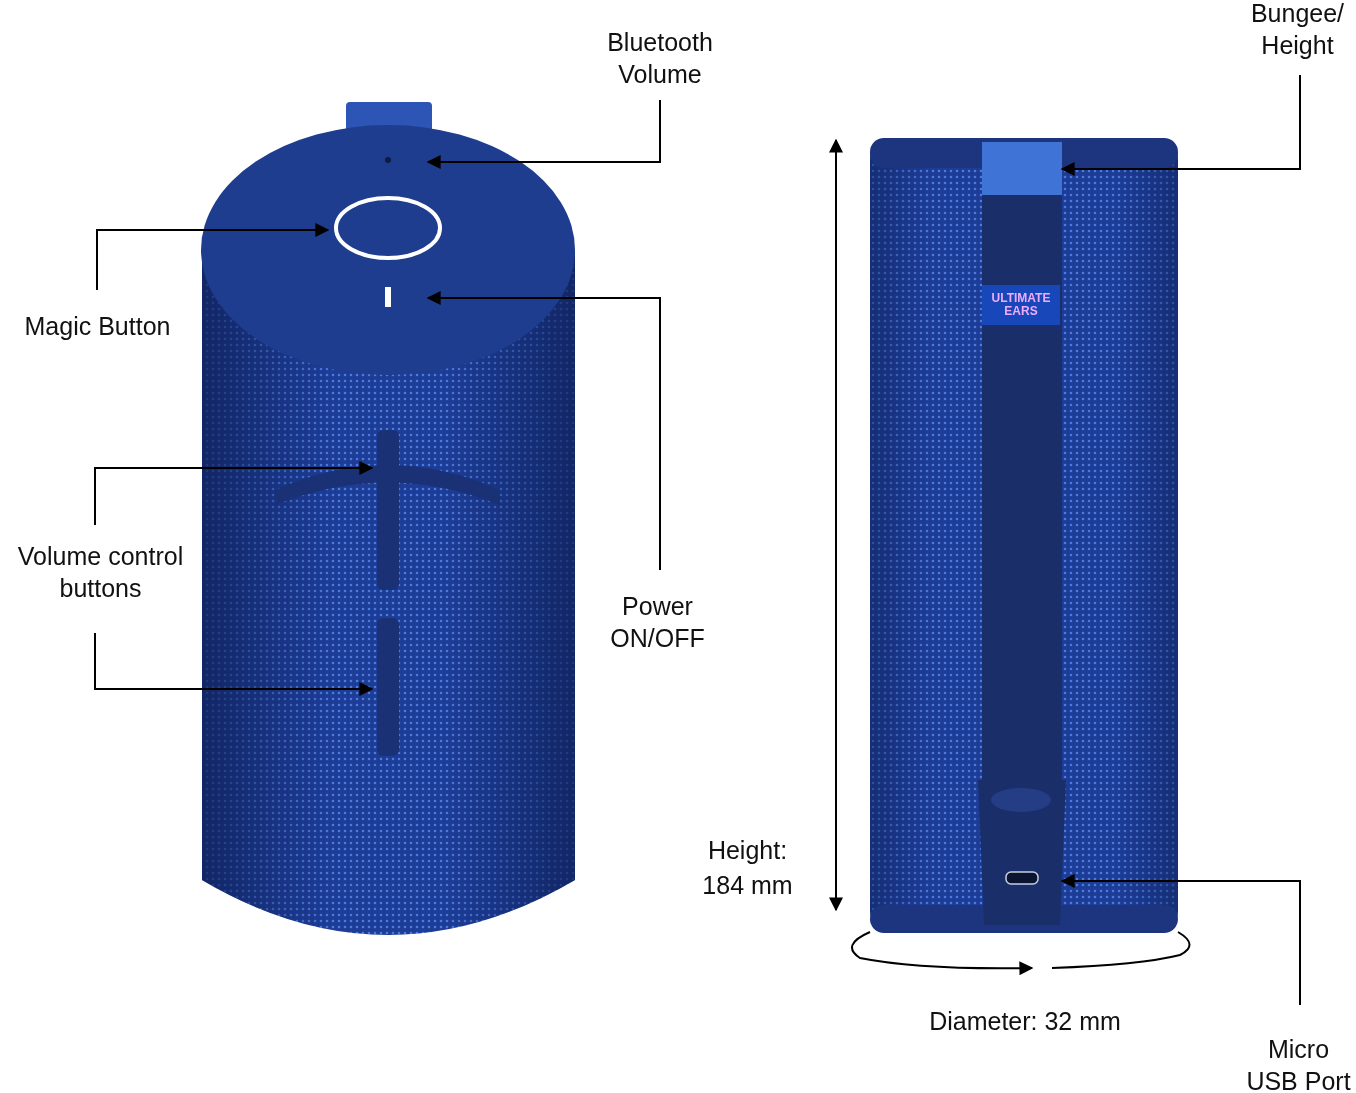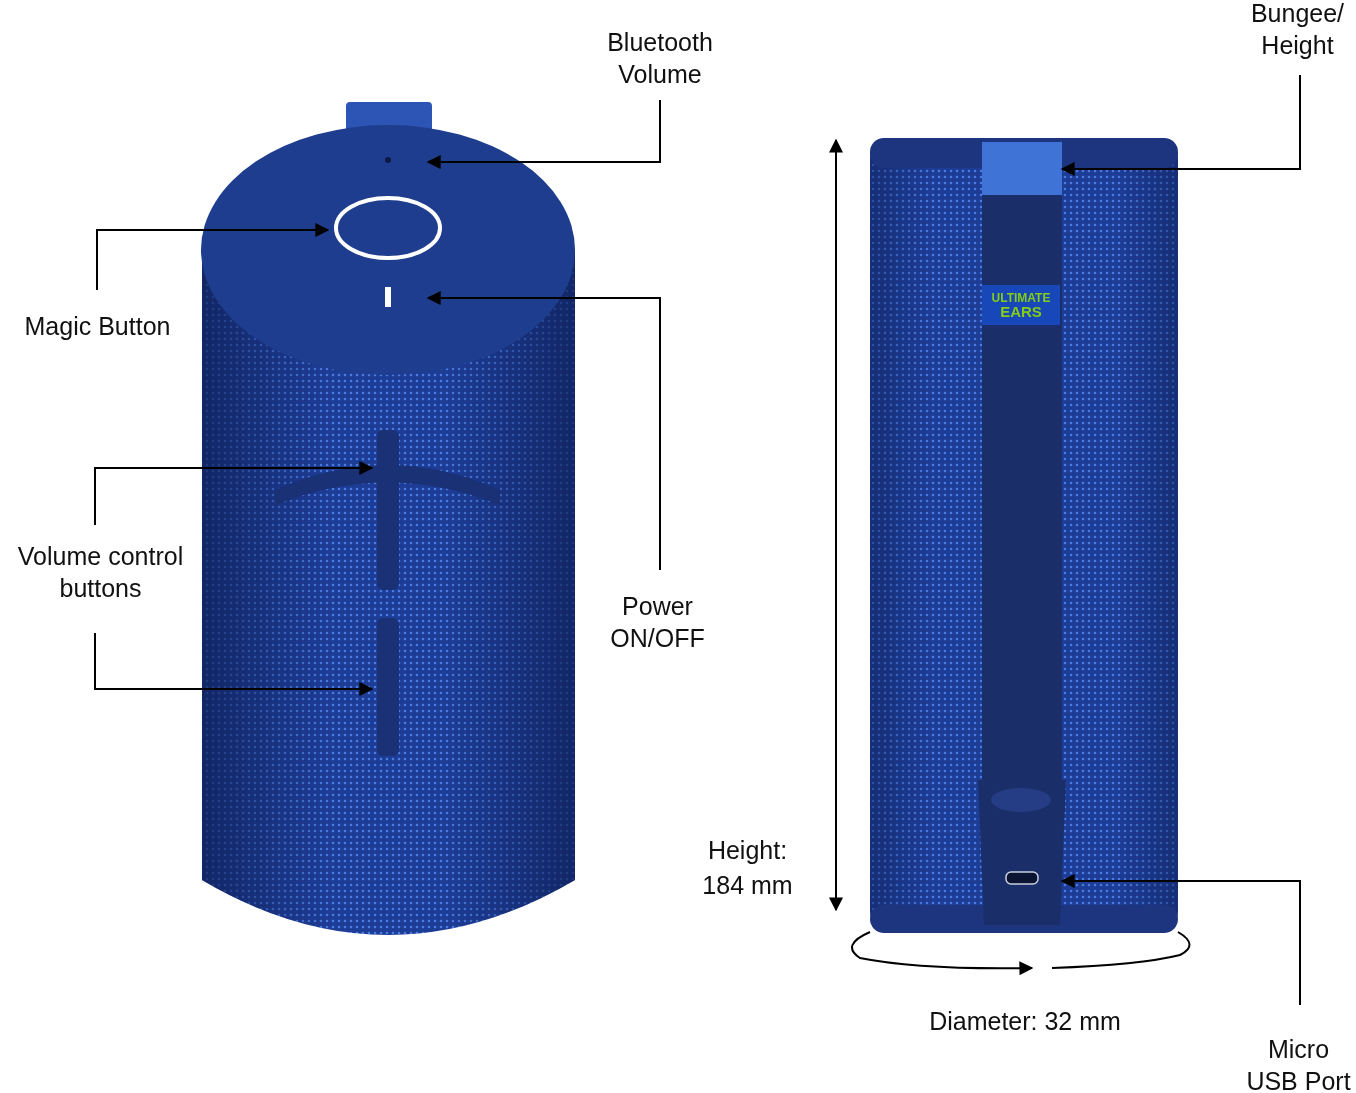--- a/index.html
+++ b/index.html
@@ -1,24 +1,24 @@
 <!DOCTYPE html>
 <html><head>
 <meta charset="utf-8">
 <style>
   html, body { margin: 0; padding: 0; background: #ffffff; }
   body { width: 1356px; height: 1093px; position: relative; overflow: hidden;
          font-family: "Liberation Sans", sans-serif; color: #111; }
   .label { position: absolute; font-size: 25px; line-height: 32px; text-align: center; white-space: nowrap; }
   svg.main { position: absolute; left: 0; top: 0; }
   .badge { position: absolute; left: 982px; top: 285px; width: 78px; height: 40px;
-           background: #1747b8; color: #84cc16; font-weight: bold; text-align: center;
+           background: #1747b8; color: #f0abfc; font-weight: bold; text-align: center;
            font-size: 12px; line-height: 13px; padding-top: 7px; box-sizing: border-box; }
   .badge span { display: block; }
-  .badge .sub { font-size: 15px; }
+  .badge .sub { font-size: 12px; }
 </style>
 </head>
 <body>
 
 <svg class="main" width="1356" height="1093" viewBox="0 0 1356 1093">
   <defs>
     <pattern id="fabric" width="6" height="6" patternUnits="userSpaceOnUse">
       <rect width="6" height="6" fill="#1d3c96"></rect>
       <circle cx="3" cy="3" r="1.3" fill="#4a7be0"></circle>
     </pattern>

